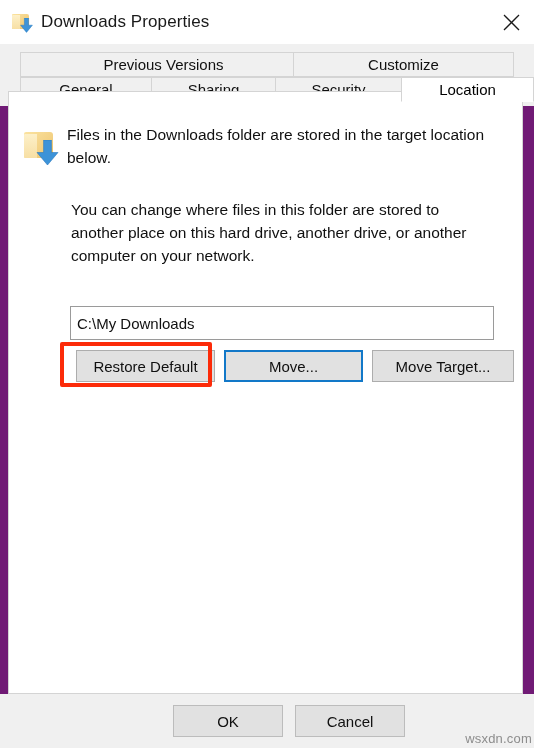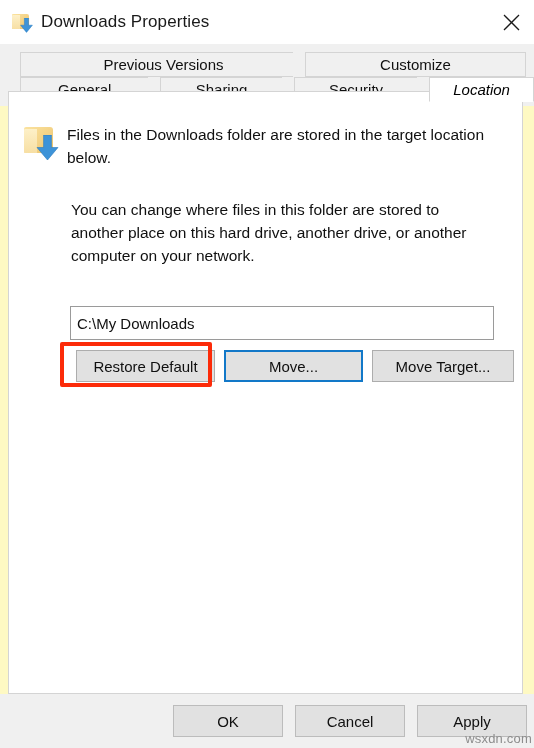--- a/index.html
+++ b/index.html
@@ -6,21 +6,21 @@
   html, body {
     margin: 0; padding: 0;
     width: 534px; height: 748px;
     background: #ffffff;
     font-family: "Liberation Sans", sans-serif;
     overflow: hidden;
   }
   #dialog {
     position: relative;
     width: 534px; height: 748px;
-    background: #fef9c3;
+    background: #701a75;
   }
 
   
   #titlebar {
     position: absolute; left: 0; top: 0;
     width: 534px; height: 44px;
     background: #ffffff;
     display: flex; align-items: center;
   }
   #title-icon {
@@ -72,50 +72,49 @@
   #tabrow-bottom { top: 33px; height: 25px; }
   .tab {
     height: 25px;
     display: flex; align-items: center; justify-content: center;
     font-size: 15px; color: #101010;
     background: #f0f0f0;
     border: 1px solid #d4d4d4;
     border-right: none;
     white-space: nowrap;
     cursor: default;
-    margin-left: 12px;
   }
   .tab.lastinrow { border-right: 1px solid #d4d4d4; }
   .tab.selected {
     background: #ffffff;
     border: 1px solid #d4d4d4;
     border-bottom: 1px solid #ffffff;
     color: #000;
     z-index: 5;
   }
   #tab-prev  { margin-left: 20px; width: 273px; padding-left: 13px; }
   #tab-cust  { width: 221px; }
   #tab-gen   { margin-left: 20px; width: 131px; }
   #tab-share { width: 124px; }
   #tab-sec   { width: 126px; }
-  #tab-loc   { width: 107px; font-style: italic; }
+  #tab-loc   { width: 133px; }
 
   
   #panel {
     position: absolute; left: 8px; top: 91px;
     width: 515px; height: 603px;
     background: #ffffff;
     border: 1px solid #d4d4d4;
   }
   #panel-inner { position: relative; width: 100%; height: 100%; }
 
   #lead-row {
     position: absolute; left: 12px; top: 29px;
     width: 470px;
-    display: flex; align-items: flex-start;
+    display: flex; align-items: center;
   }
   #lead-icon {
     position: relative;
     width: 38px; height: 38px;
     flex: 0 0 auto; margin-right: 8px;
   }
   #lead-icon .folder { left: 3px; top: 6px; width: 29px; height: 26px; }
   #lead-icon .folder .back { width: 29px; height: 26px; border-radius: 2px 3px 3px 2px; }
   #lead-icon .folder .flap { width: 13px; height: 24px; top: 2px; }
   #lead-icon .dlarrow { width: 23px; height: 26px; right: 0px; bottom: -2px; }
@@ -282,20 +281,17 @@
 
   <div id="highlight-box"></div>
 
   <div id="footer">
     <div class="foot-btn" id="btn-ok">
       <span>OK</span>
     </div>
     <div class="foot-btn" id="btn-cancel">
       <span>Cancel</span>
     </div>
-    <div class="foot-btn" id="btn-apply">
-      <span>Apply</span>
-    </div>
   </div>
 
   <div id="watermark">wsxdn.com</div>
 
 </div>
 
 </body></html>

